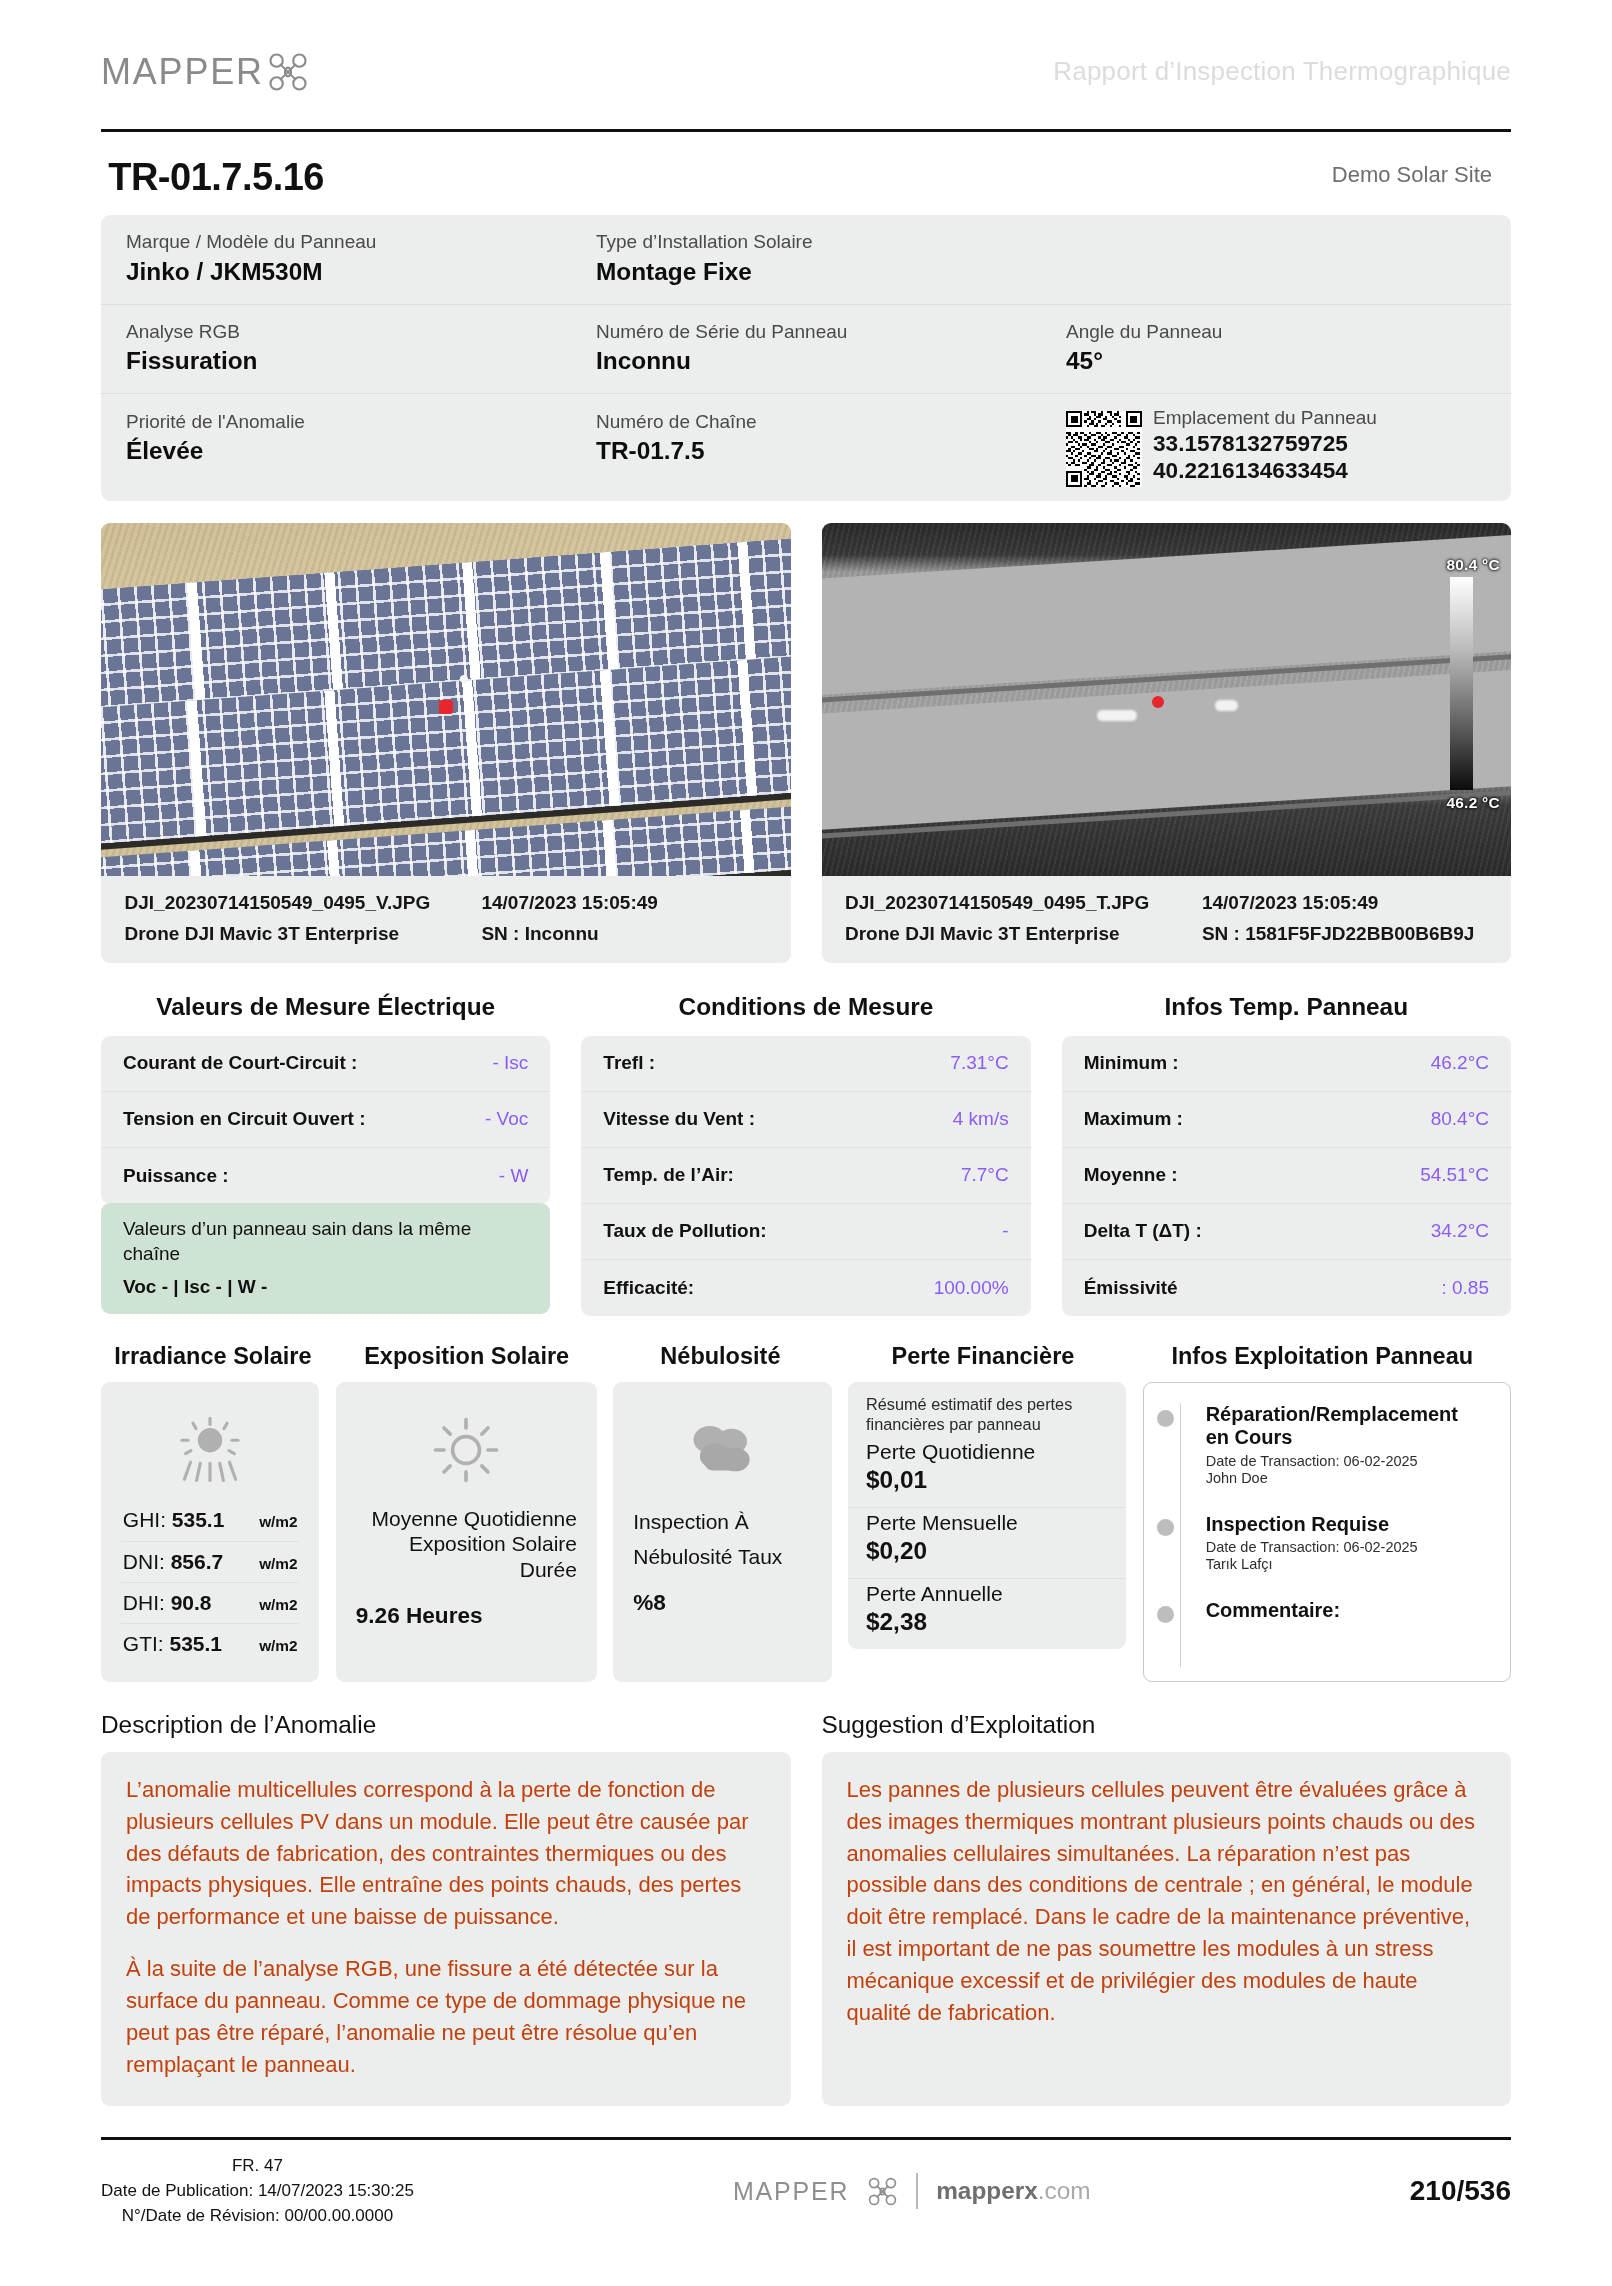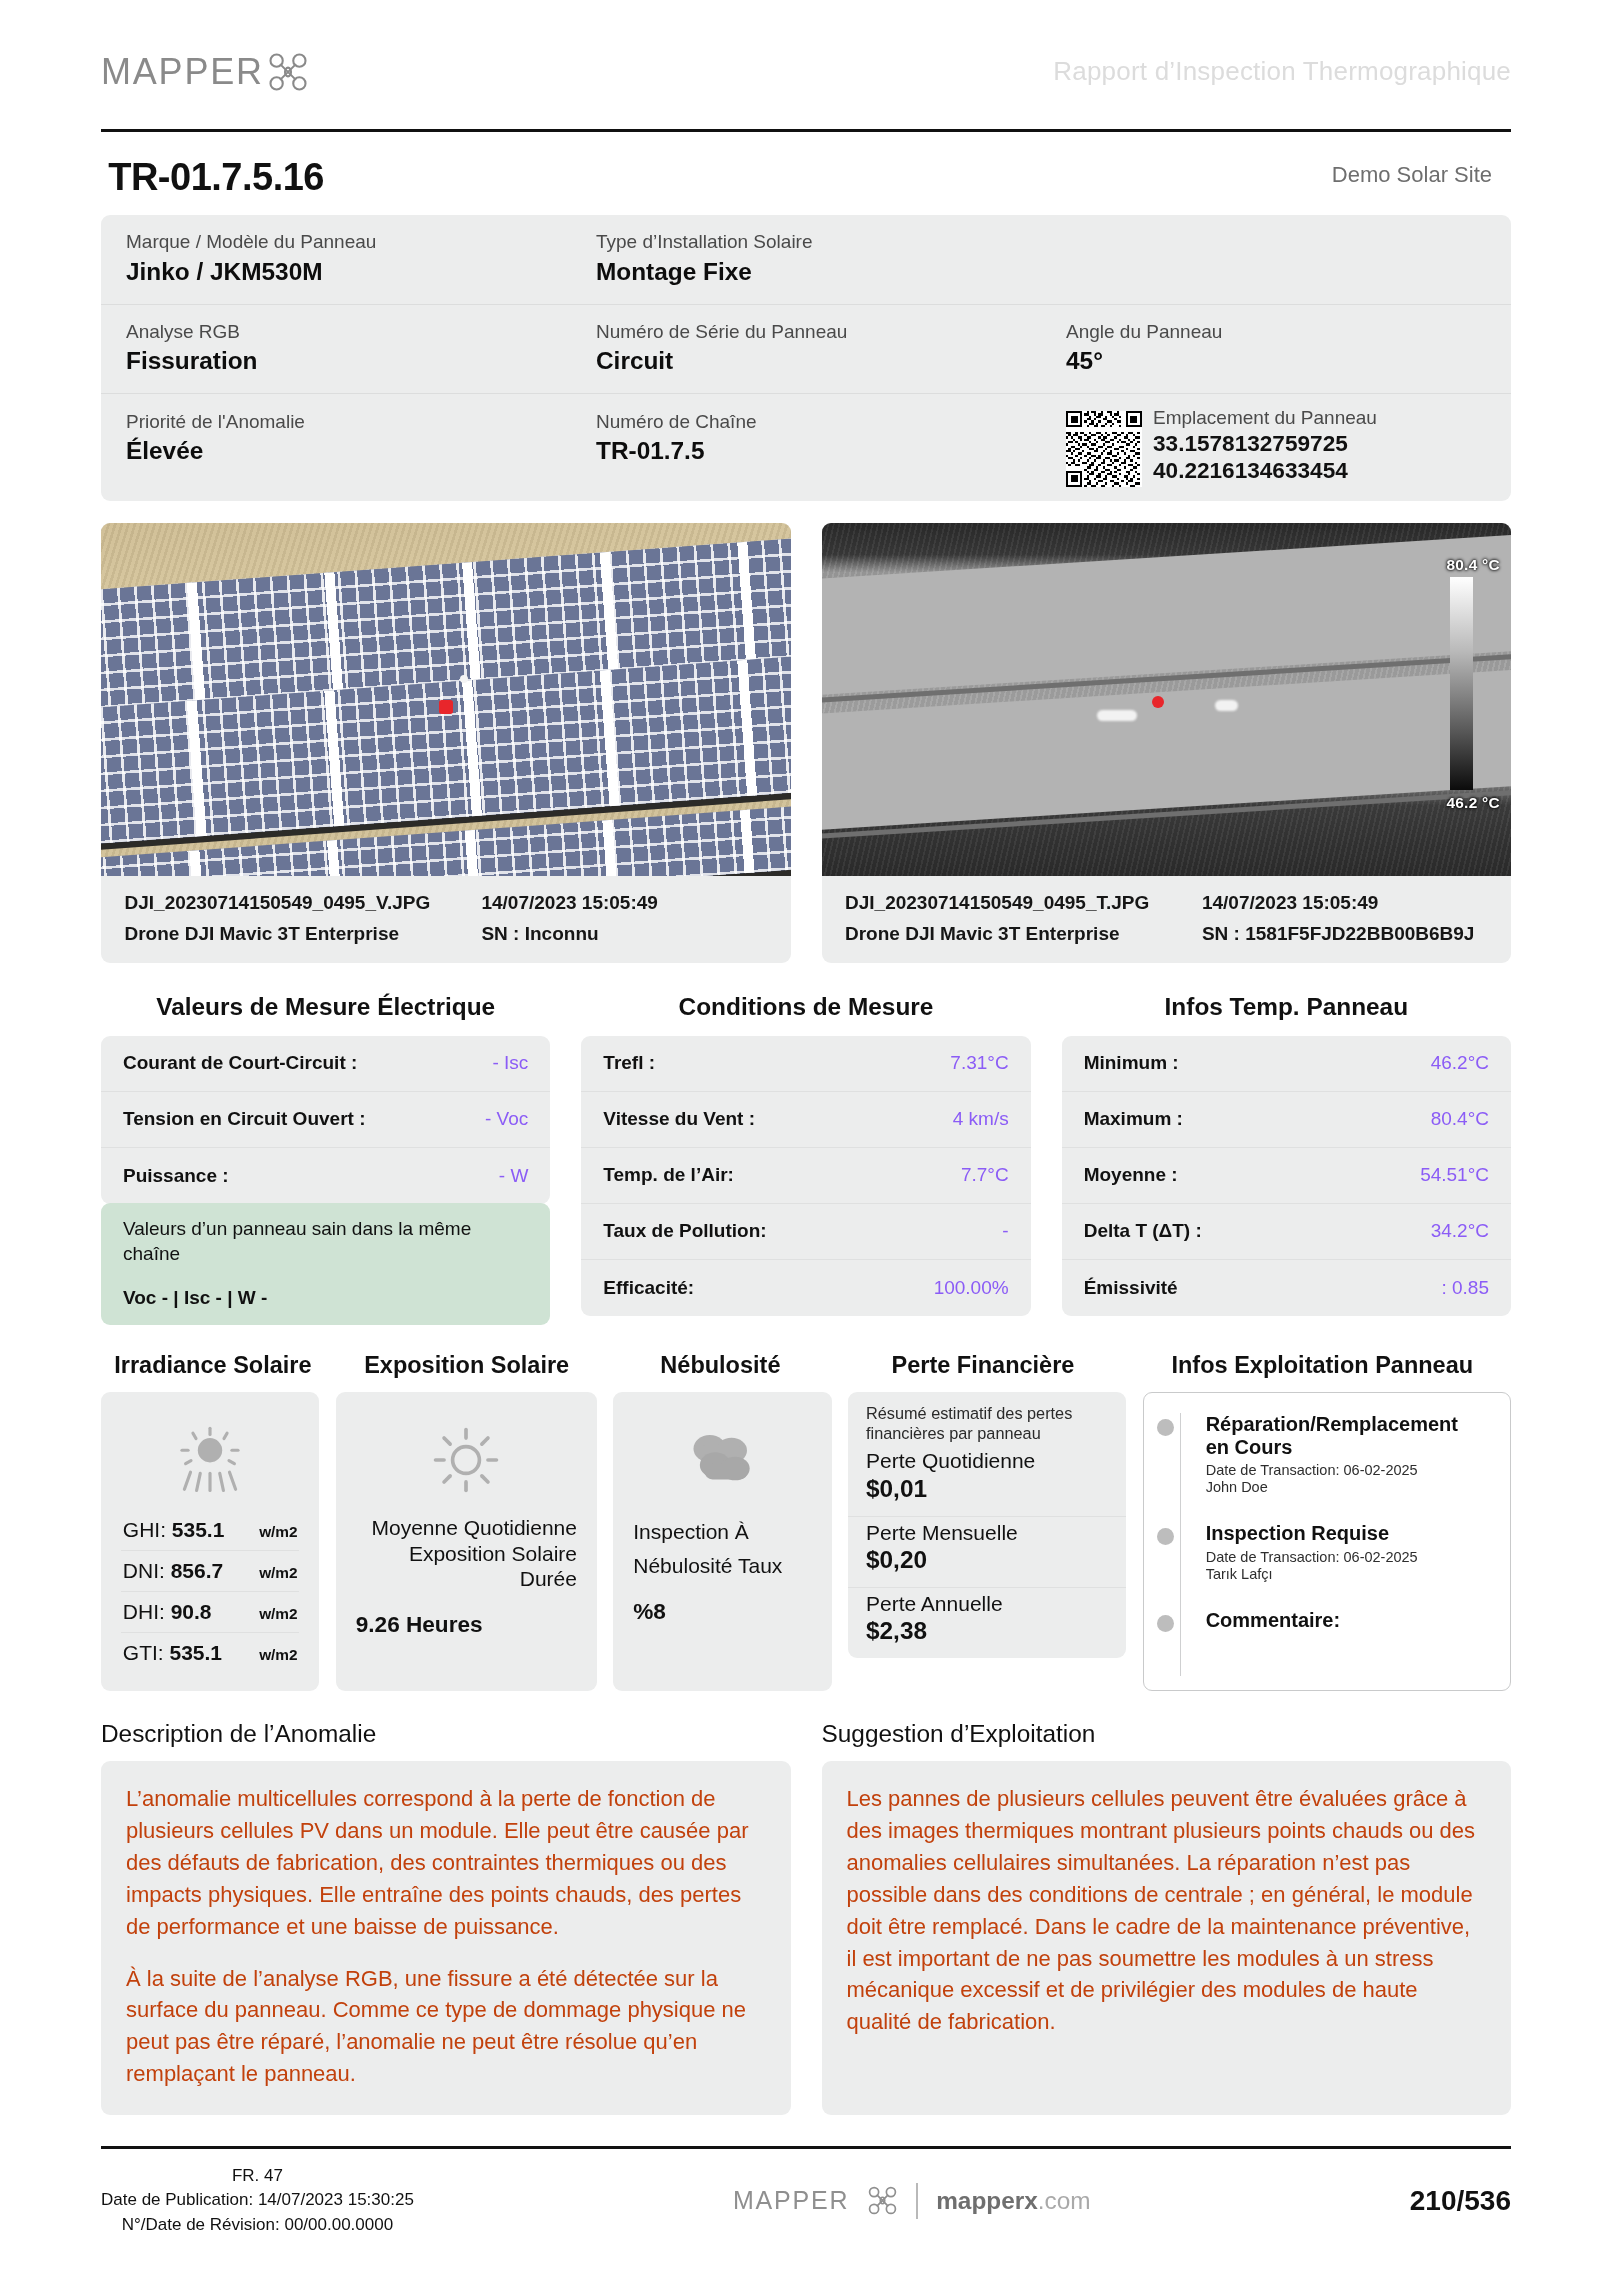--- a/index.html
+++ b/index.html
@@ -101,21 +101,21 @@
   .measure { display: grid; grid-template-columns: 1fr 1fr 1fr; gap: 31px; }
   .mcol { }
   .mtable { background: #eceded; border-radius: 9px; overflow: hidden; }
   .mrow { display: flex; justify-content: space-between; align-items: center;
           padding: 13.6px 22px; border-bottom: 0.9px solid #dfe0e0; min-height: 56px; }
   .mrow:last-child { border-bottom: none; }
   .mrow .k { font-size: 19px; font-weight: 700; color: #111; }
   .mrow .v { font-size: 19px; color: #8b5cf6; }
   .greenbox { background: #cfe3d4; border-radius: 9px; padding: 14.5px 22px 16.3px 22px;
               margin-top: -0.9px; }
-  .greenbox .t1 { font-size: 19px; line-height: 1.3; margin-bottom: 20px; }
+  .greenbox .t1 { font-size: 19px; line-height: 1.3; margin-bottom: 9px; }
   .greenbox .t2 { font-size: 19px; font-weight: 700; }
 
   
   .strip-heads { display: grid;
                  grid-template-columns: 1.02fr 1.22fr 1.02fr 1.3fr 1.72fr; gap: 8px;
                  margin: 27px 0 12.7px 0; }
   .strip-heads div { font-size: 23.5px; font-weight: 700; text-align: center; }
   .strip { display: grid; grid-template-columns: 1.02fr 1.22fr 1.02fr 1.3fr 1.72fr; gap: 16.3px;
            align-items: stretch; }
   .card { background: #eceded; border-radius: 9px; padding: 18px 20px; }
@@ -210,21 +210,21 @@
         <div class="val">Montage Fixe</div>
       </div>
     </div>
     <div class="inforow">
       <div class="infocell">
         <div class="lbl">Analyse RGB</div>
         <div class="val">Fissuration</div>
       </div>
       <div class="infocell">
         <div class="lbl">Numéro de Série du Panneau</div>
-        <div class="val">Circuit</div>
+        <div class="val">Inconnu</div>
       </div>
       <div class="infocell">
         <div class="lbl">Angle du Panneau</div>
         <div class="val">45°</div>
       </div>
     </div>
     <div class="inforow">
       <div class="infocell">
         <div class="lbl">Priorité de l'Anomalie</div>
         <div class="val">Élevée</div>

